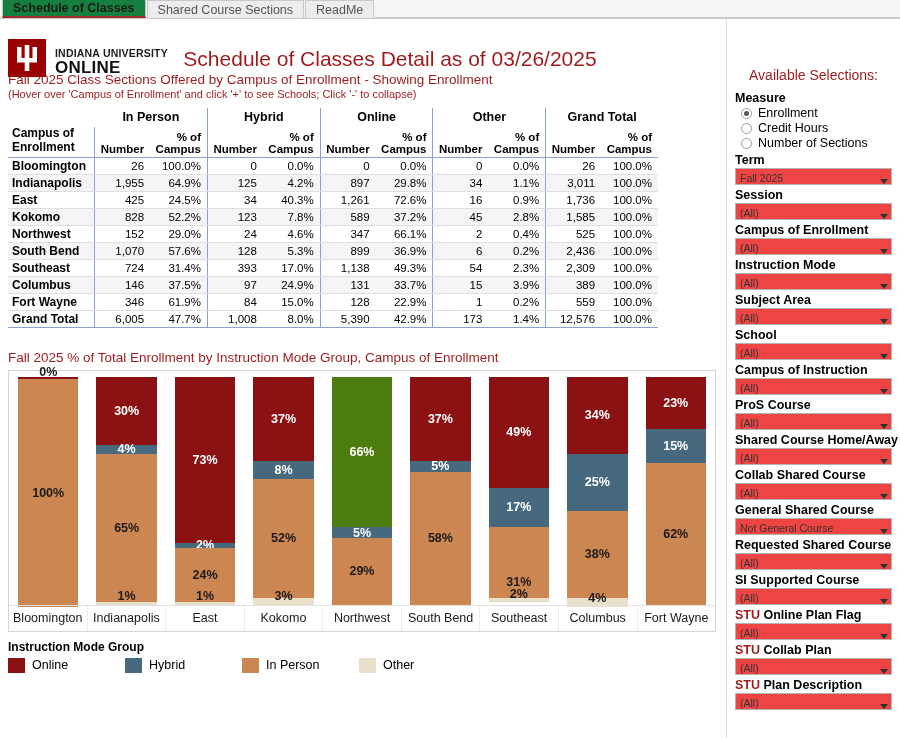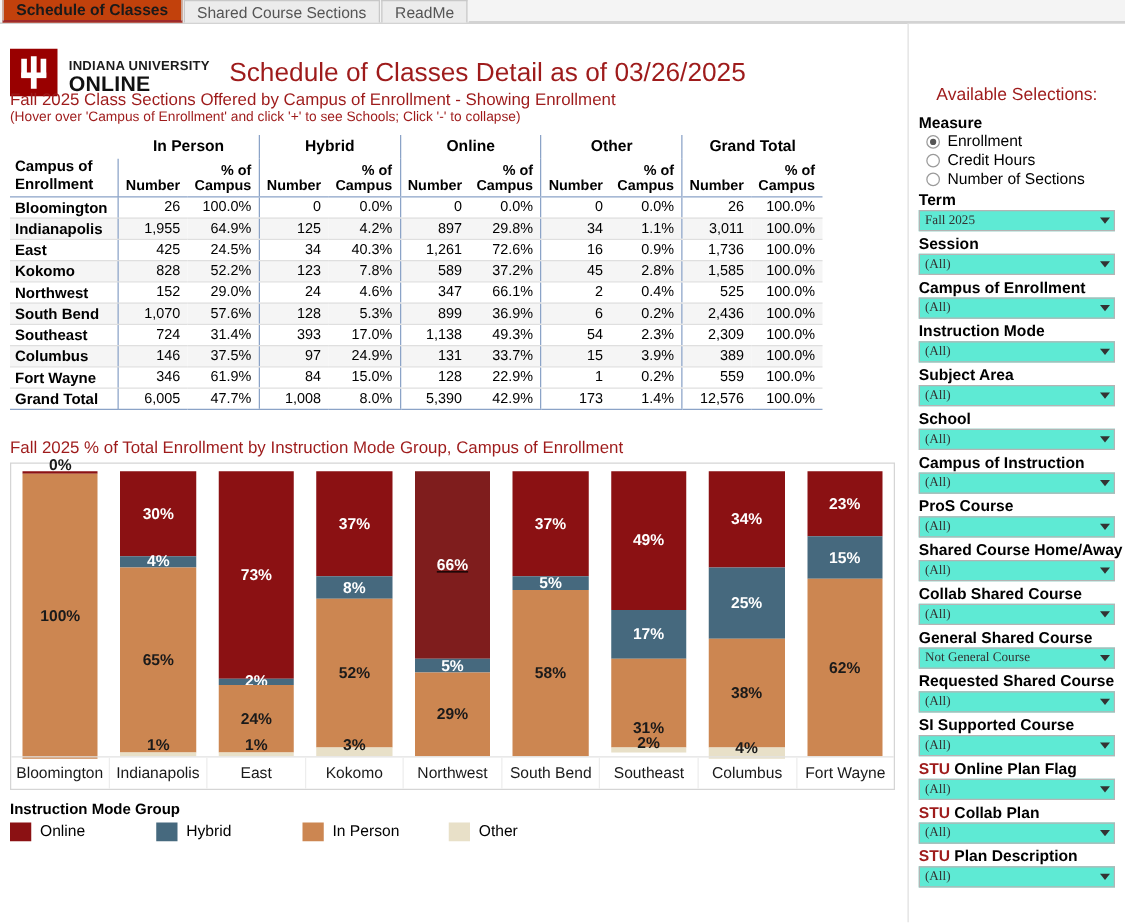--- a/index.html
+++ b/index.html
@@ -26,21 +26,21 @@
     padding:0 10px;
     font-size:12.5px;
     color:#555;
     background:#ececec;
     border:1px solid #c8c8c8;
     border-bottom:none;
     margin-right:1px;
     white-space:nowrap;
   }
   .tab.active{
-    background:#c2410c;
+    background:#15803d;
     color:#1a1a1a;
     font-weight:600;
     border-bottom:2px solid #9e2a2b;
     height:19px; line-height:17px;
   }
   .tab-filler{ flex:1; border-bottom:1px solid #c8c8c8; height:0; }
 
   
   .header{ position:relative; height:50px; }
   .logo-wrap{
@@ -205,23 +205,23 @@
     width:11px; height:11px; border-radius:50%;
     border:1px solid #9a9a9a; background:#fff;
     margin-right:6px; flex:none; position:relative;
   }
   .radio.on::after{
     content:""; position:absolute; left:2px; top:2px;
     width:5px; height:5px; border-radius:50%; background:#555;
   }
   .radio-row span{ font-size:12.5px; }
   .select{
-    height:17px; border:1px solid #b4b4b4; background:#5eead4;
-    display:flex; align-items:center;
-    padding:0 3px 0 4px; position:relative;font-family:Liberation Serif, serif;
+    height:17px; border:1px solid #b4b4b4; background:#ef4444;
+    display:flex; align-items:flex-end;
+    padding:0 3px 0 4px; position:relative;
   }
   .select .val{
     font-size:10.5px; color:#333; flex:1;
     white-space:nowrap; overflow:hidden; text-overflow:ellipsis;
   }
   .caret{
     width:0;height:0;border-left:4px solid transparent;
     border-right:4px solid transparent;border-top:5px solid #333;
     flex:none; margin-left:3px;
   }
@@ -493,21 +493,21 @@
             <div class="seg" style="flex: 0 0 52%; background: rgb(204, 134, 81);">
               <span style="color: rgb(26, 26, 26);">52%</span>
             </div>
             <div class="seg" style="flex: 0 0 3%; background: rgb(232, 224, 200); overflow: visible;">
               <span style="color: rgb(26, 26, 26); position: absolute; left: 50%; transform: translateX(-50%); bottom: 2px;">3%</span>
             </div>
           </div>
         </div>
         <div class="barcol">
           <div class="bar">
-            <div class="seg" style="flex: 0 0 66%; background: #7f1d1d; text-decoration: underline;">
+            <div class="seg" style="flex: 0 0 66%; background: #4d7c0f;">
               <span style="color: rgb(255, 255, 255);">66%</span>
             </div>
             <div class="seg" style="flex: 0 0 5%; background: rgb(70, 105, 126); overflow: visible;">
               <span style="color: rgb(255, 255, 255); position: absolute; left: 50%; transform: translateX(-50%);">5%</span>
             </div>
             <div class="seg" style="flex: 0 0 29%; background: rgb(204, 134, 81);">
               <span style="color: rgb(26, 26, 26);">29%</span>
             </div>
           </div>
         </div>

